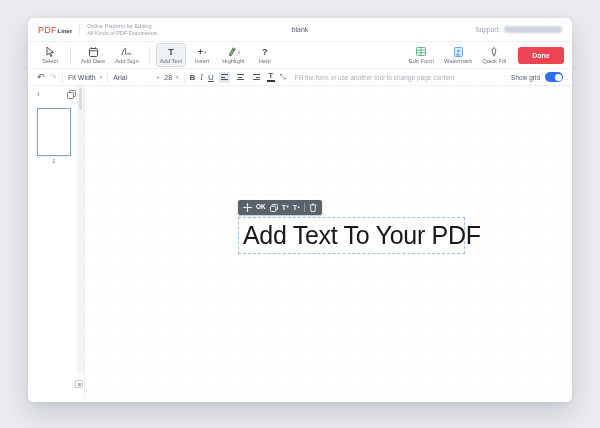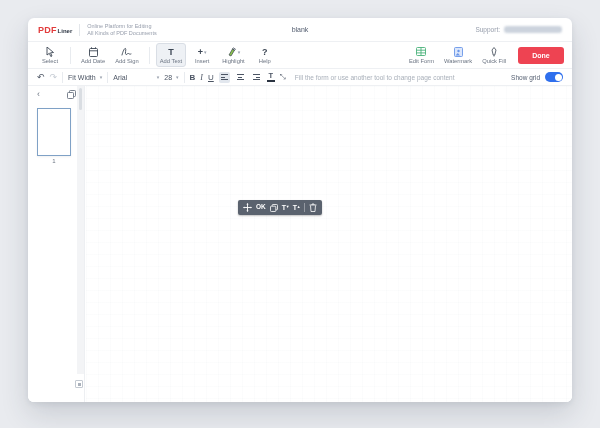--- a/index.html
+++ b/index.html
@@ -8,21 +8,21 @@
   body { background:#e9ebef; position:relative; }
 
   .window { position:absolute; left:28px; top:18px; width:544px; height:384px;
     background:#fff; border-radius:6px; box-shadow:0 12px 28px rgba(40,50,70,.16), 0 2px 6px rgba(40,50,70,.08);
     overflow:hidden; display:flex; flex-direction:column; }
 
   
   .header { height:24px; display:flex; align-items:center; padding:0 10px;
     border-bottom:1px solid #eef0f3; position:relative; flex:0 0 auto; }
   .logo { display:flex; align-items:baseline; gap:1px; }
-  .logo-pdf { color:#e23c3c; font-weight:bold; font-size:9px; letter-spacing:.2px; }
+  .logo-pdf { color:#e23c3c; font-weight:normal; font-size:9px; letter-spacing:.2px; }
   .logo-liner { color:#2b3442; font-weight:bold; font-size:6px; }
   .hdr-div { width:1px; height:12px; background:#e3e6ea; margin:0 7px; }
   .tagline { font-size:5.5px; line-height:6.5px; color:#969dab; }
   .doc-title { position:absolute; left:0; right:0; text-align:center; font-size:7px;
     color:#566072; pointer-events:none; }
   .hdr-right { margin-left:auto; display:flex; align-items:center; gap:4px; z-index:1; }
   .support { font-size:6.5px; color:#969dab; }
   .email-blur { width:58px; height:7px; border-radius:3px; background:#ccd3dd; filter:blur(1.3px); }
 
   
@@ -343,17 +343,21 @@
         <span class="mi-div"></span>
         <span class="mi">
           <svg width="8" height="9" viewBox="0 0 8 9">
               <path d="M1.5 2.5 L2 8.5 L6 8.5 L6.5 2.5" fill="none" stroke="#fff" stroke-width="0.8"></path>
               <line x1="0.5" y1="2" x2="7.5" y2="2" stroke="#fff" stroke-width="0.8"></line>
               <path d="M3 2 L3 1 L5 1 L5 2" fill="none" stroke="#fff" stroke-width="0.8"></path>
             </svg>
         </span>
       </div>
 
+      <div class="textbox">
+        <span class="txt">Add Text To Your PDF</span>
+          <span class="caret-line"></span>
+      </div>
 
     </div>
   </div>
 
 </div>
 
 </body></html>

